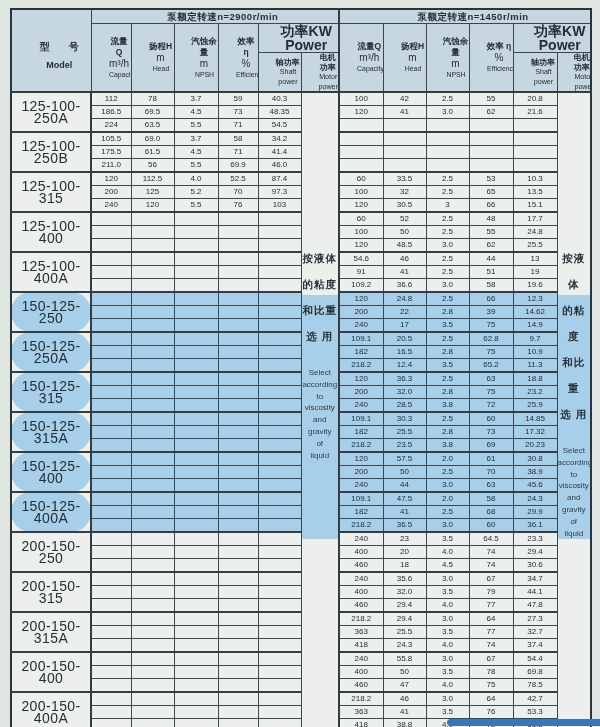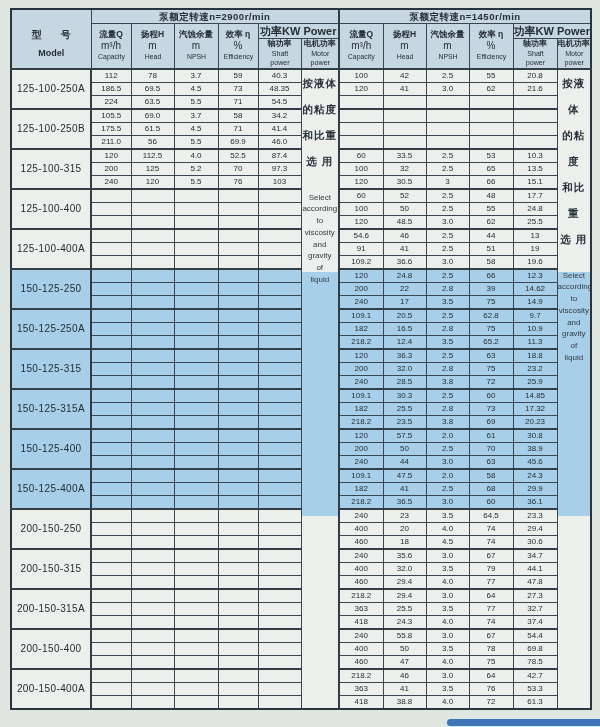--- a/index.html
+++ b/index.html
@@ -5,42 +5,42 @@
   * { margin:0; padding:0; box-sizing:border-box; }
   html,body { width:600px; height:727px; }
   body { font-family:"Liberation Sans","DejaVu Sans",sans-serif; background:#dfe5e1; }
   .page { position:relative; width:600px; height:727px; background:#dfe5e1; overflow:hidden; }
 
   table.spec { position:absolute; left:10px; top:8px; width:582px;
     border-collapse:collapse; table-layout:fixed;
     border:2px solid #2a343c; background:#ecefeb; }
   th, td { border:1px solid #3a4650; color:#252e33; text-align:center; vertical-align:middle; overflow:hidden; }
 
-  thead th { background:#c7d7e1; font-weight:bold; }
+  thead th { background:#c7d7e1; font-weight:bold;padding-left:16px; }
   .section-title { font-size:9.5px; height:14px; line-height:13px; letter-spacing:0.5px; }
   .model-h { font-size:10px; }
   .model-h .zh { letter-spacing:8px; margin-left:8px; margin-bottom:6px;margin-top:8px; }
   .model-h .en { font-size:9px; font-weight:bold; }
   .col-h { font-size:8.5px; line-height:11px; font-weight:bold; }
   .col-h .unit { font-weight:normal; font-size:10px; }
   .col-h .en { font-weight:normal; font-size:7.5px; transform:scale(0.92); }
-  .power-h { font-size:11px; height:15px; line-height:14px; }
+  .power-h { font-size:14px; height:15px; line-height:14px; }
   .sub-h { font-size:8px; line-height:9.5px; font-weight:bold; height:15px; }
   .sub-h .en { font-weight:normal; font-size:7.5px; transform:scale(0.95); }
 
   tbody td { height:12.5px; font-size:8px; line-height:12px; padding:0; background:#ecefeb; }
-  tbody td.model-cell { font-size:10px; letter-spacing:0.4px; }
+  tbody td.model-cell { font-size:14px; letter-spacing:0.4px;border-radius:20px; }
   tr.group-start td { border-top:2px solid #323d46; }
   .sec-start { border-left:2px solid #323d46 !important; }
   .model-cell { border-right:2px solid #323d46 !important; }
   tr.band td { background:#a7cfe9; }
 
   td.motor-cell { vertical-align:top; padding:0;
     background:linear-gradient(to bottom,#ecefeb 0px,#ecefeb 202px,#a7cfe9 202px,#a7cfe9 446px,#ecefeb 446px) !important; }
-  .annot-zh { font-size:10.5px; font-weight:bold; color:#26313a; }
+  .annot-zh { padding-top:152px; font-size:10.5px; font-weight:bold; color:#26313a; }
   .annot-zh div { line-height:26px; letter-spacing:1px; }
   .annot-en { margin-top:18px; font-size:8px; line-height:11.8px; color:#333b40; }
 
   .bottom-bar { position:absolute; left:447px; top:719px; width:153px; height:7px;
     background:#3b77b8; border-radius:4px 0 0 4px; }
 </style>
 </head>
 <body>
 
 <div class="page">

